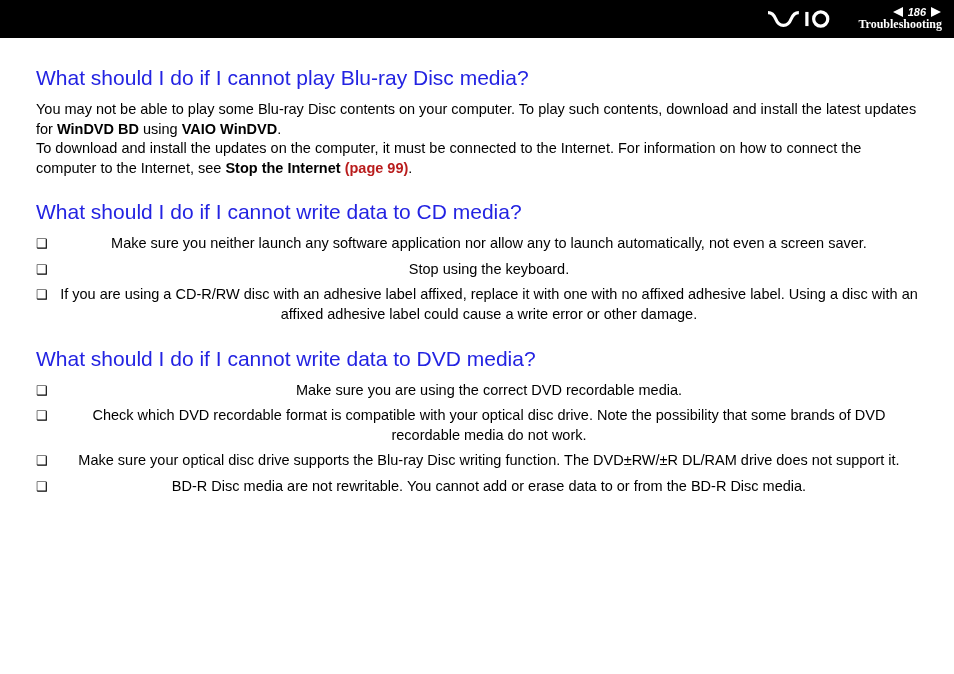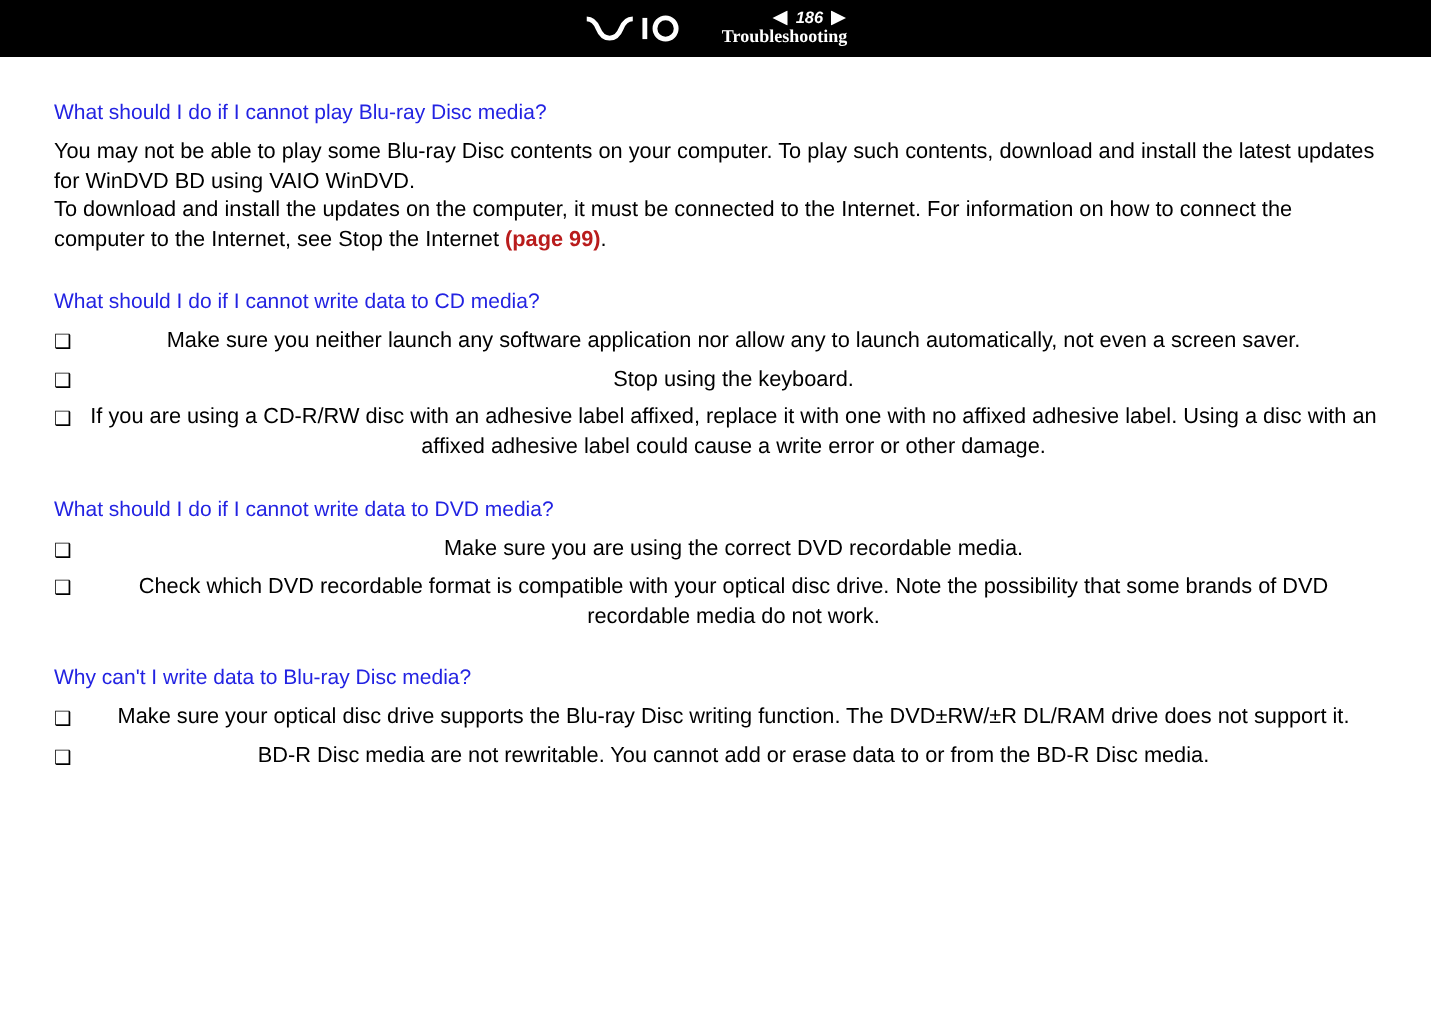--- a/index.html
+++ b/index.html
@@ -1,28 +1,28 @@
 <!DOCTYPE html>
 <html><head>
 <meta charset="utf-8">
 <style>
 * { margin: 0; padding: 0; box-sizing: border-box; }
 body { width: 954px; height: 674px; font-family: Arial, Helvetica, sans-serif; background: #fff; color: #000; }
-.header { background: #000; color: #fff; height: 38px; display: flex; align-items: center; justify-content: center; padding: 0 12px 0 14px; }
+.header { background: #000; color: #fff; height: 38px; display: flex; align-items: center; justify-content: flex-end; padding: 0 12px 0 14px; }
 .logo { display: flex; align-items: center; gap: 0; height: 100%; }
 .logo svg { height: 18px; }
 .header-right { display: flex; flex-direction: column; align-items: flex-end; font-size: 11px; line-height: 1.1; }
 .page-nav { display: flex; align-items: center; gap: 4px; font-style: italic; font-weight: bold; }
 .page-nav svg { width: 12px; height: 10px; }
 .section-label { font-weight: bold; font-size: 12px; font-family: Liberation Serif, serif; }
 .content { padding: 28px 36px 20px 36px; }
-h2 { color: #2323e2; font-weight: normal; font-size: 14px; margin: 22px 0 10px 0; }
+h2 { color: #2323e2; font-weight: normal; font-size: 21px; margin: 22px 0 10px 0; }
 h2:first-child { margin-top: 0; }
 p { font-size: 14.5px; line-height: 1.35; margin: 0; }
-.bold { font-weight: normal; }
+.bold { font-weight: bold; }
 .link { color: #b91c1c; font-weight: bold; }
 ul { list-style: none; margin-top: 4px; }
 li { display: flex; align-items: flex-start; font-size: 14.5px; line-height: 1.35; margin: 6px 0; }
 li .bullet { flex: 0 0 24px; font-size: 13px; line-height: 1.5; }
 li .txt { flex: 1; text-align: center; }
 </style>
 </head>
 <body>
 
 <div class="header">
@@ -76,21 +76,20 @@
     <li>
         <span class="bullet">❑</span>
         <span class="txt">Make sure you are using the correct DVD recordable media.</span>
       </li>
     <li>
         <span class="bullet">❑</span>
         <span class="txt">Check which DVD recordable format is compatible with your optical disc drive. Note the possibility that some brands of DVD recordable media do not work.</span>
       </li>
   </ul>
 
-  <h2>Why can't I write data to Blu-ray Disc media?</h2>
   <ul>
     <li>
         <span class="bullet">❑</span>
         <span class="txt">Make sure your optical disc drive supports the Blu-ray Disc writing function. The DVD±RW/±R DL/RAM drive does not support it.</span>
       </li>
     <li>
         <span class="bullet">❑</span>
         <span class="txt">BD-R Disc media are not rewritable. You cannot add or erase data to or from the BD-R Disc media.</span>
       </li>
   </ul>

